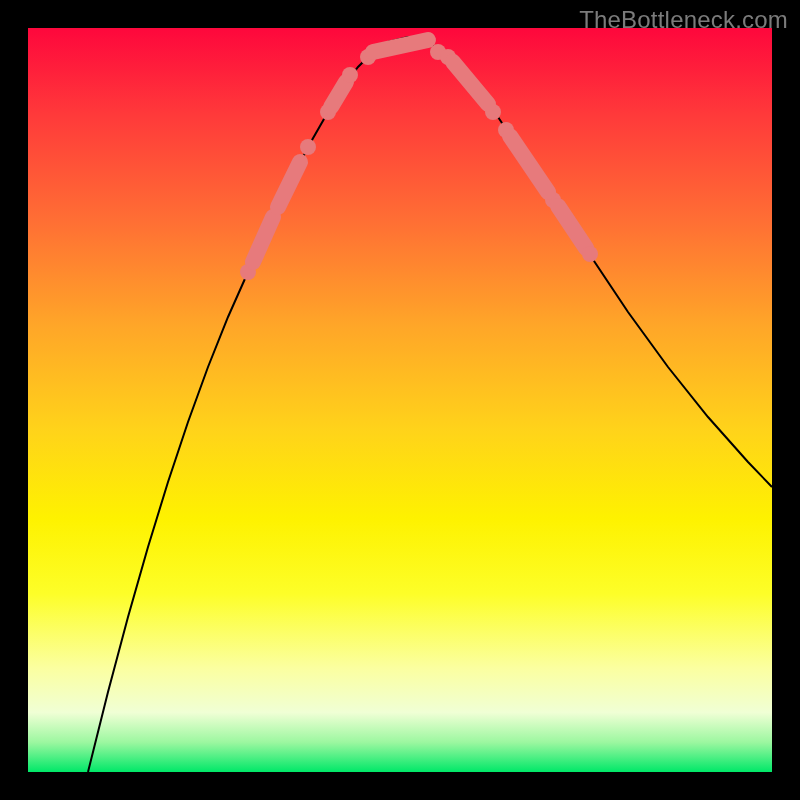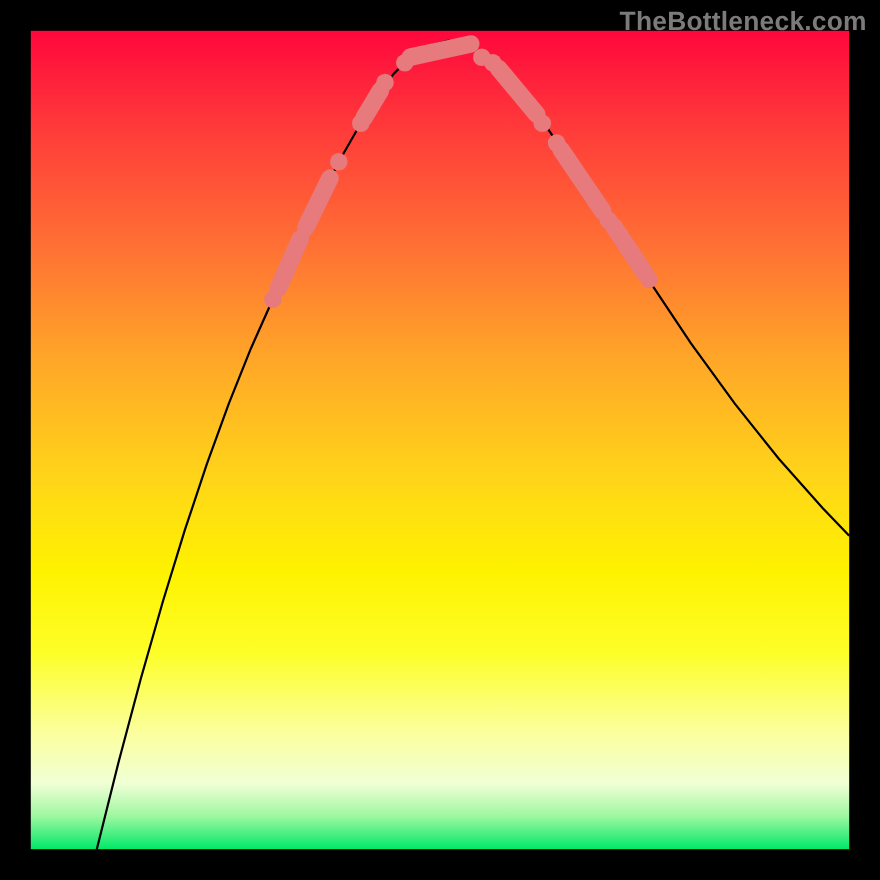--- a/index.html
+++ b/index.html
@@ -29,21 +29,21 @@
       #f0ffd5 92%,
       #9cf7a0 96%,
       #00e868 100%);
   }
   .watermark {
     position: absolute;
     top: 6px;
     right: 12px;
     color: #7b7b7b;
     font-size: 24px;
-    font-weight: 700;
+    font-weight: 400;
     letter-spacing: 0.2px;
     user-select: none;
   }
   svg.plot {
     position: absolute;
     left: 0;
     top: 0;
     width: 744px;
     height: 744px;
     overflow: visible;

